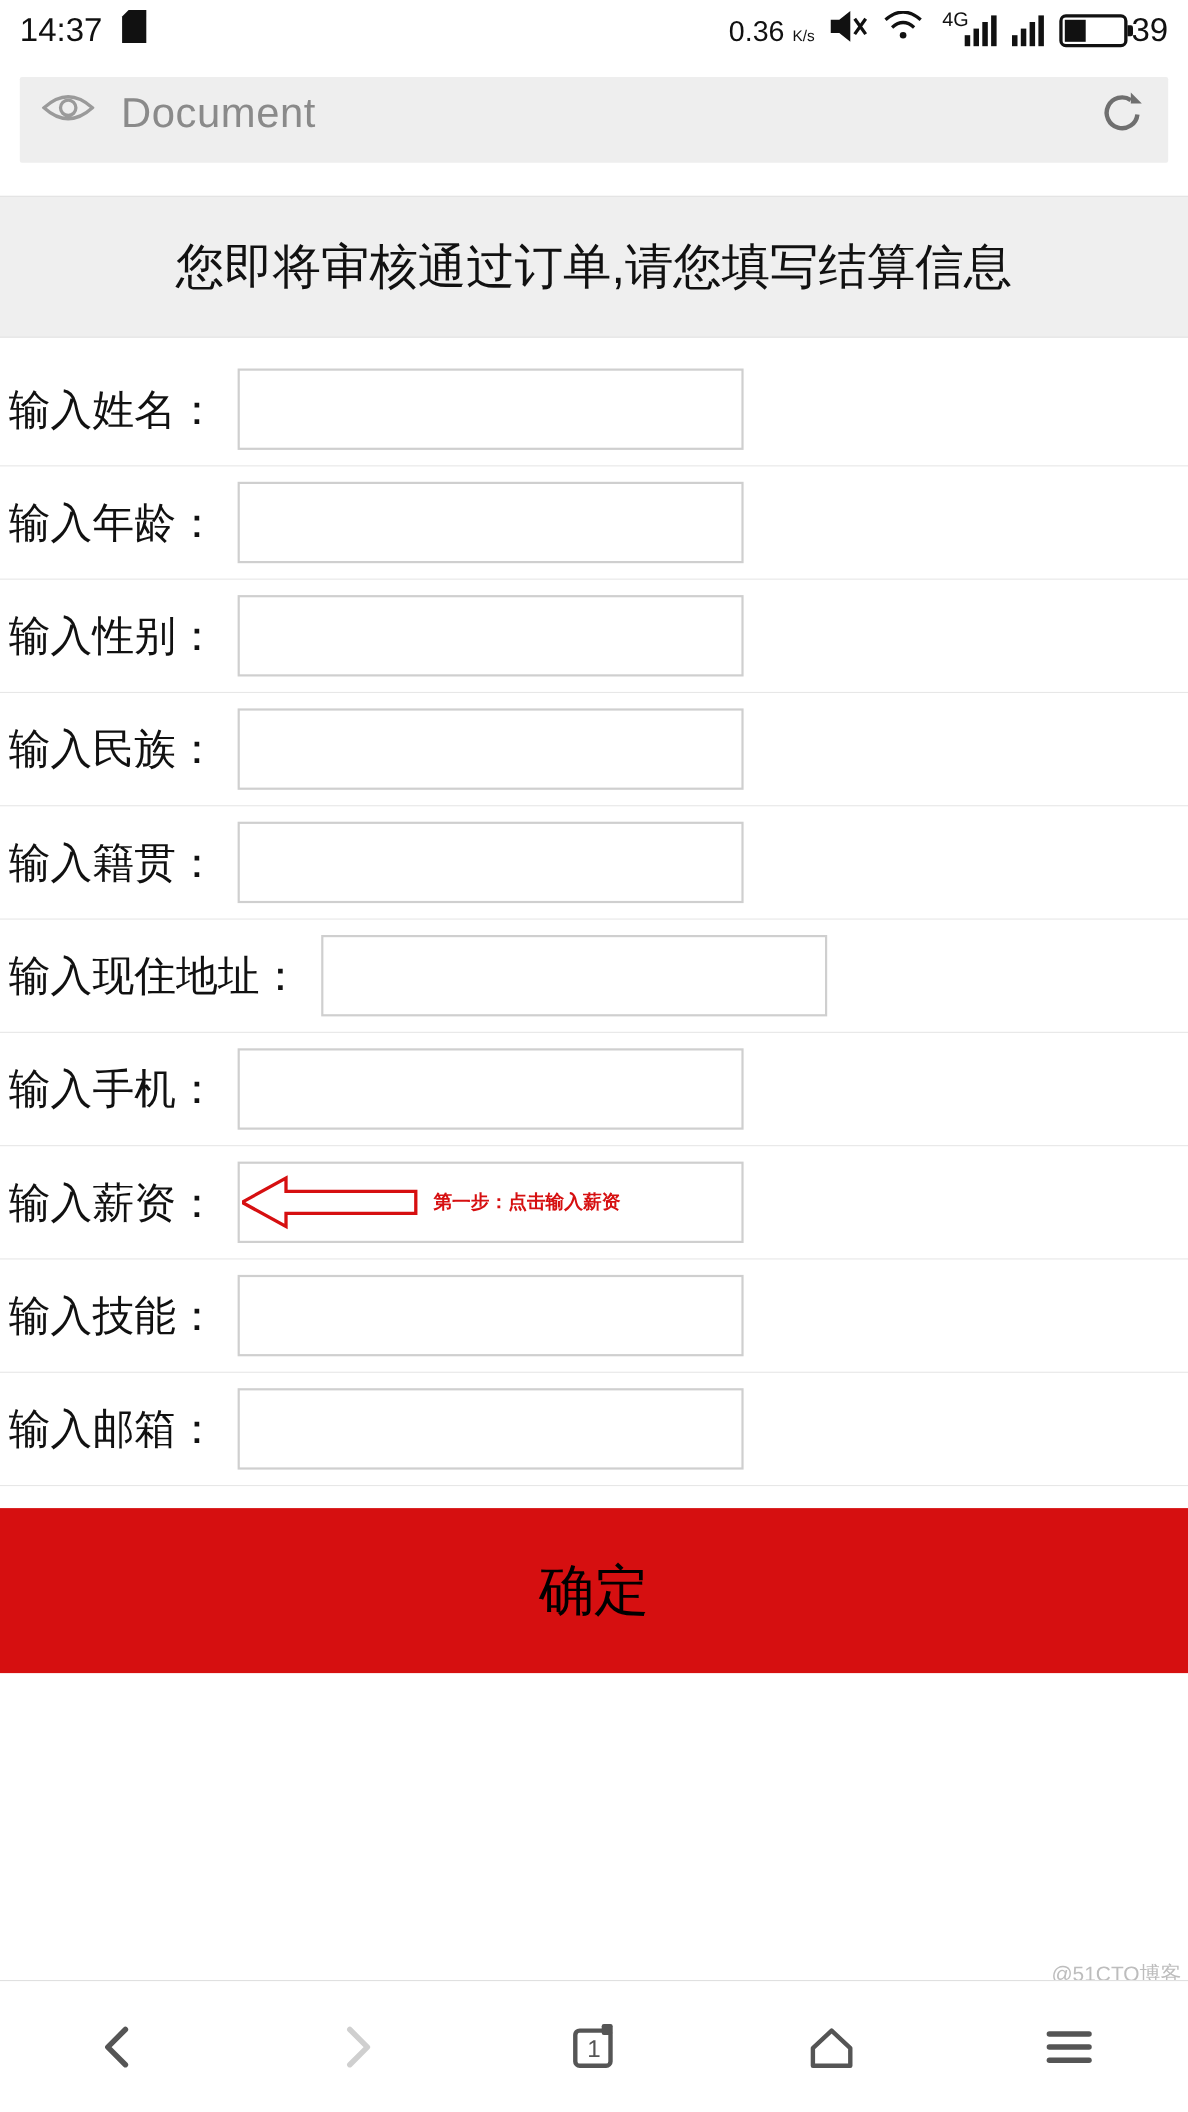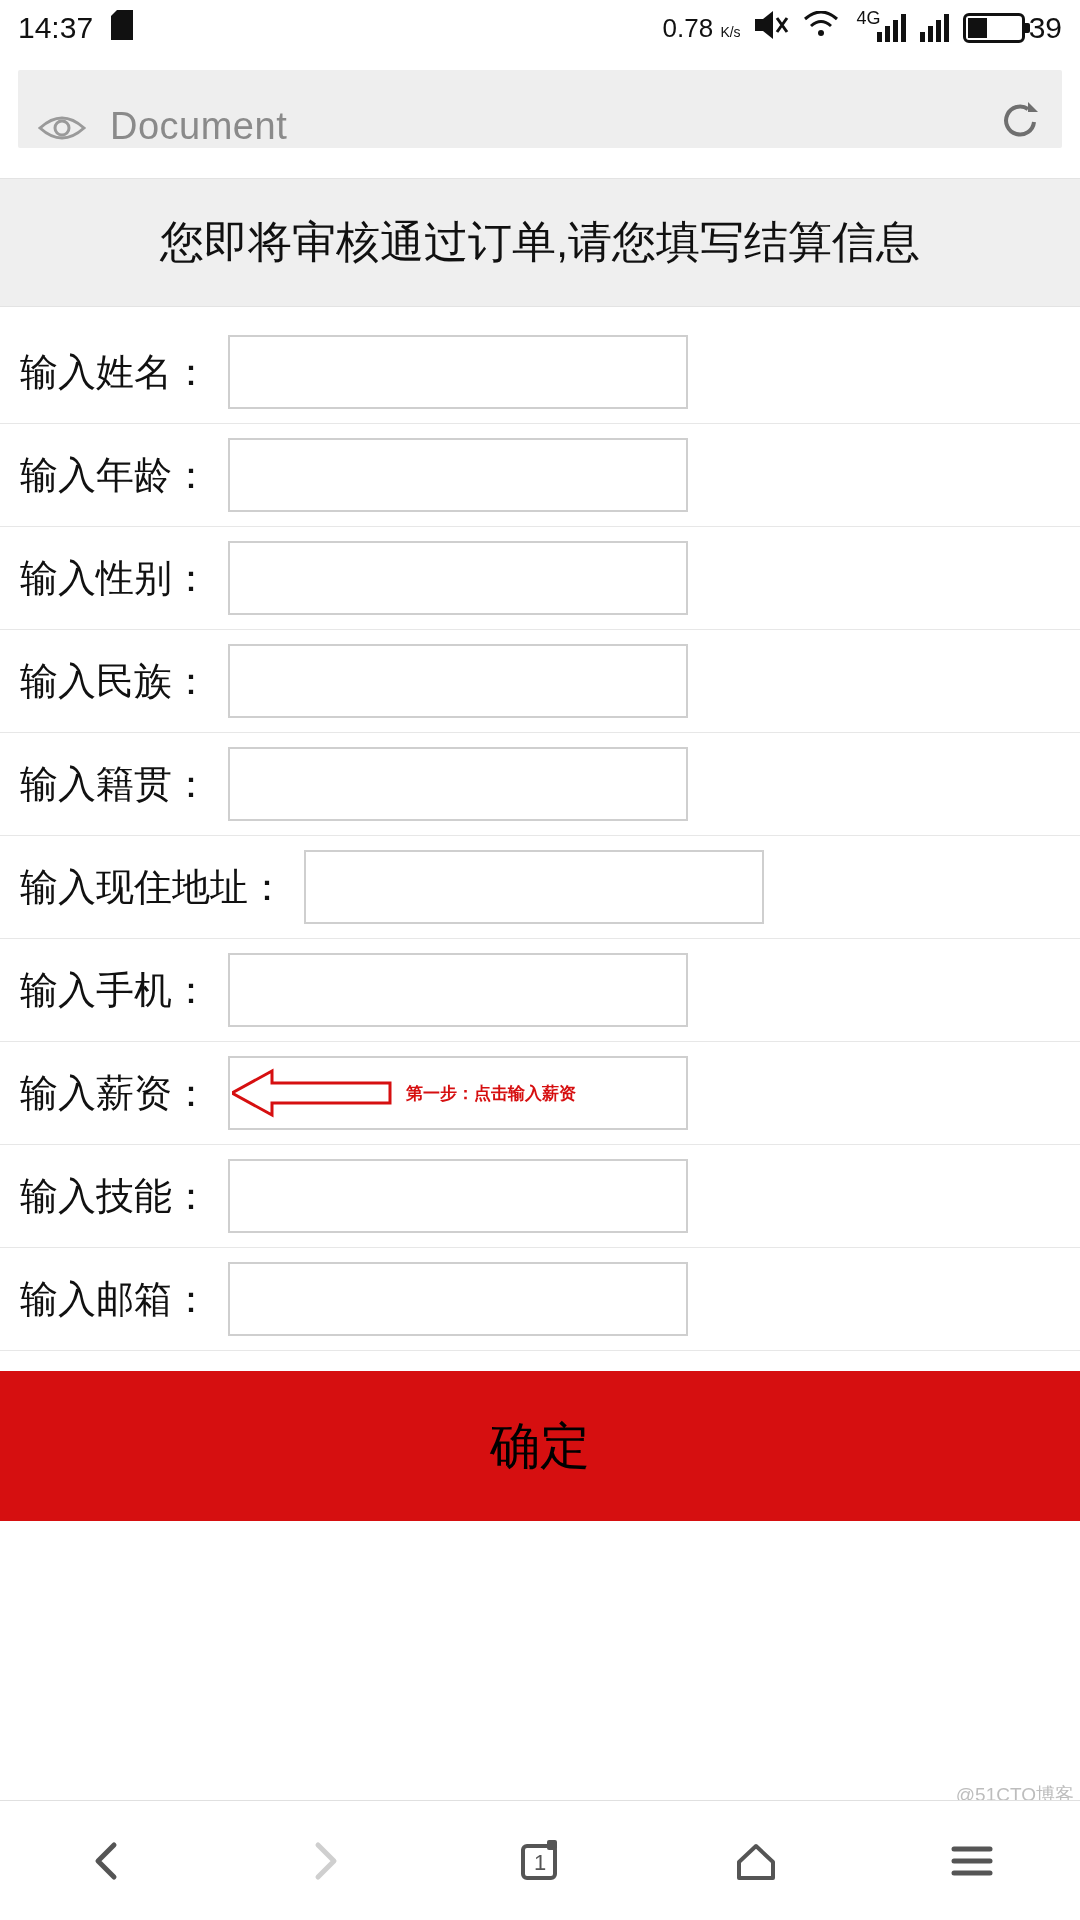--- a/index.html
+++ b/index.html
@@ -19,35 +19,35 @@
   .sig-bars .b1 { height: 10px; } .sig-bars .b2 { height: 16px; }
   .sig-bars .b3 { height: 22px; } .sig-bars .b4 { height: 28px; }
   .battery { display: inline-flex; align-items: center; gap: 4px; }
   .battery-shell { width: 62px; height: 30px; border: 3px solid #111; border-radius: 6px; position: relative; }
   .battery-shell::after { content: ""; position: absolute; right: -8px; top: 7px; width: 5px; height: 10px; background: #111; border-radius: 0 2px 2px 0; }
   .battery-fill { position: absolute; left: 2px; top: 2px; bottom: 2px; width: 35%; background: #111; }
 
   
   .addr-bar {
     margin: 14px 18px 0 18px; height: 78px; background: #eeeeee; border-radius: 2px;
-    display: flex; align-items: flex-end; padding: 0 20px; gap: 24px;
+    display: flex; align-items: flex-start; padding: 12px 20px; gap: 24px;
   }
   .addr-title { flex: 1; font-size: 38px; color: #8a8a8a; letter-spacing: .5px; }
 
   
   .page-header {
     margin-top: 30px; text-align: center; font-size: 44px; color: #111; padding: 34px 10px;
     background: #efefef; border-top: 1px solid #e3e3e3; border-bottom: 1px solid #e3e3e3;
   }
 
   
   .form { margin-top: 14px; }
   .row {
     display: flex; align-items: center; gap: 18px;
-    padding: 14px 20px; border-bottom: 1px solid #e7e7e7;
+    padding: 14px 8px; border-bottom: 1px solid #e7e7e7;
   }
   .row-label { font-size: 38px; color: #111; white-space: nowrap; }
   .row-input-wrap { position: relative; flex: 0 0 auto; }
   .row-input {
     width: 460px; height: 74px; border: 2px solid #cfcfcf; background: #fff;
     font-size: 34px; padding: 0 12px;
   }
   .row.wide .row-input { width: 460px; }
 
   
@@ -85,21 +85,21 @@
   <div class="status-left">
     <span>14:37</span>
     <span>
       <svg width="26" height="30" viewBox="0 0 26 30">
           <path d="M2 6 L8 0 L24 0 L24 30 L2 30 Z" fill="#111"></path>
         </svg>
     </span>
   </div>
   <div class="status-right">
     <span class="ks">
-      <span>0.78</span>
+      <span>0.36</span>
       <span class="unit">K/s</span>
     </span>
     <span>
       <svg width="34" height="30" viewBox="0 0 34 30">
           <path d="M0 9 H8 L18 1 V29 L8 21 H0 Z" fill="#111"></path>
           <path d="M22 8 L32 22 M32 8 L22 22" stroke="#111" stroke-width="3"></path>
         </svg>
     </span>
     <span>
       <svg width="36" height="28" viewBox="0 0 36 28">

